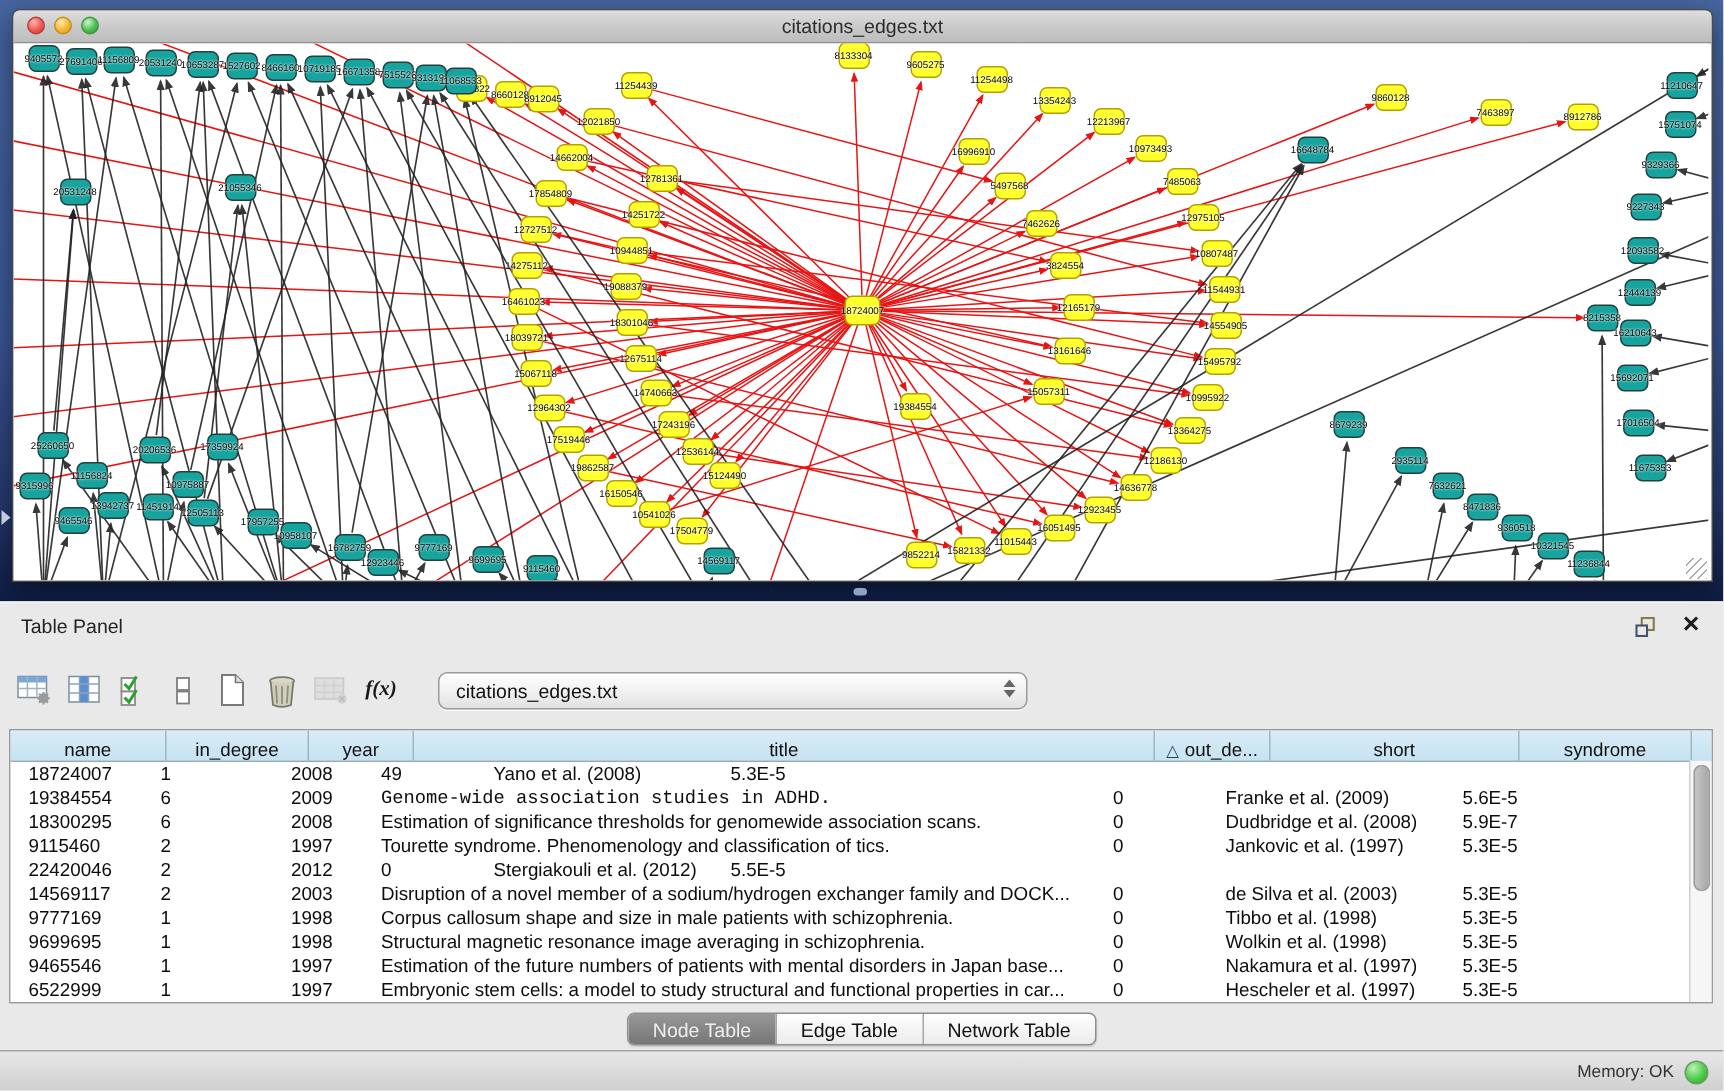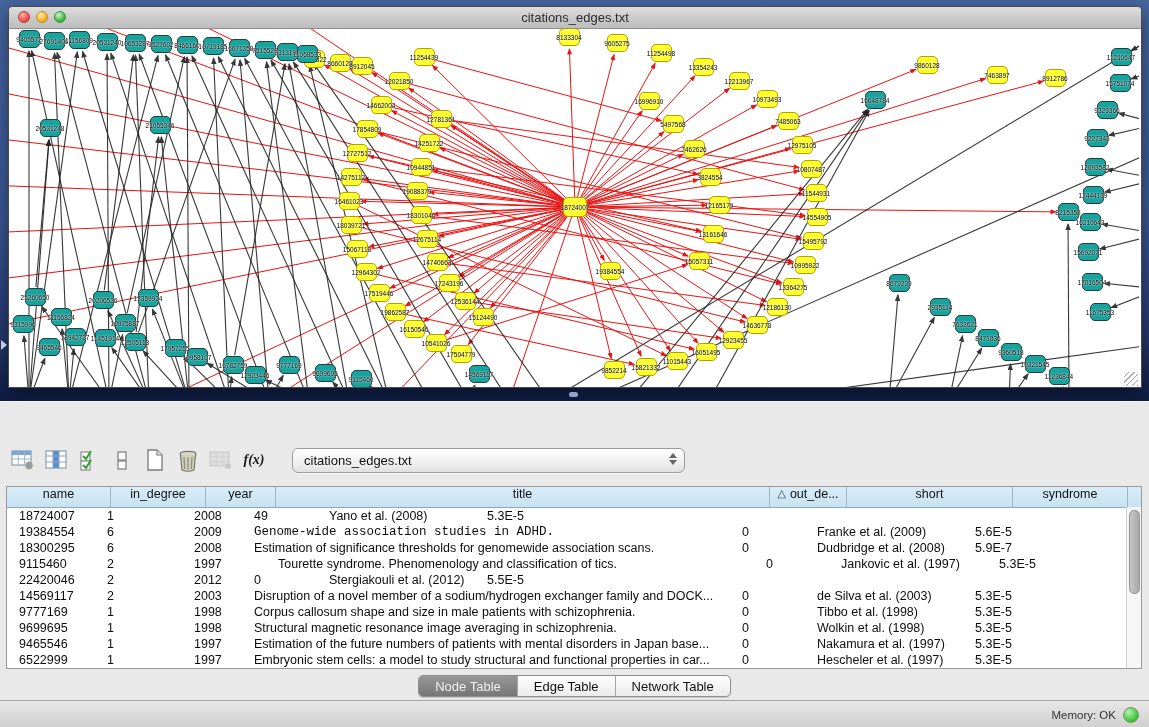--- a/index.html
+++ b/index.html
@@ -47,21 +47,21 @@
   .src-select{margin-left:18px;width:393px;height:25px;box-sizing:border-box;border:1px solid #9b9b9b;border-radius:6px;
     background:linear-gradient(180deg,#ffffff,#ececec 70%,#e0e0e0);display:flex;align-items:center;position:relative;
     font-size:13px;color:#111;padding-left:11px;cursor:pointer;box-shadow:0 1px 0 rgba(255,255,255,.7);}
   .steppers{position:absolute;right:7px;top:4px;display:flex;flex-direction:column;gap:2px;}
   .steppers i{display:block;width:0;height:0;border-left:4px solid transparent;border-right:4px solid transparent;}
   .steppers .up{border-bottom:5px solid #666;}
   .steppers .dn{border-top:5px solid #666;}
 
   .dtable{position:absolute;left:6px;top:84px;width:1136px;height:183px;background:#fff;border:1px solid #9a9a9a;box-sizing:border-box;overflow:hidden;}
   .thead{display:flex;height:20px;background:linear-gradient(180deg,#d9ecf7,#c6e2f1);border-bottom:1px solid #8fa9ba;}
-  .hcell{box-sizing:border-box;border-right:1px solid #9db6c6;font-size:12.5px;color:#111;display:flex;align-items:flex-start;justify-content:center;gap:4px;overflow:hidden;white-space:nowrap;cursor:pointer;}
+  .hcell{box-sizing:border-box;border-right:1px solid #9db6c6;font-size:12.5px;color:#111;display:flex;align-items:flex-end;justify-content:center;gap:4px;overflow:hidden;white-space:nowrap;cursor:pointer;}
   .sortg{font-size:11px;color:#246;}
   .tbody{position:relative;}
   .trow{display:flex;height:16px;align-items:center;font-size:12.5px;color:#0d0d0d;background:#fff;cursor:default;}
   .tcell{box-sizing:border-box;overflow:hidden;white-space:nowrap;}
   .vscroll{position:absolute;right:0;top:20px;bottom:0;width:14px;background:#f6f6f6;border-left:1px solid #d0d0d0;}
   .vthumb{position:absolute;left:2px;top:3px;width:9px;height:82px;border-radius:5px;background:linear-gradient(90deg,#c6c6c6,#a8a8a8);border:1px solid #979797;}
 
   .tabs{position:absolute;left:0;right:0;top:273px;display:flex;justify-content:center;}
   .tabset{display:inline-flex;border:1px solid #8e8e8e;border-radius:5px;overflow:hidden;background:linear-gradient(180deg,#fefefe,#ebebeb);box-shadow:0 1px 1px rgba(0,0,0,.15);}
   .tab{border:0;margin:0;padding:2px 16px;height:20px;font-size:13px;font-family:"Liberation Sans",sans-serif;background:transparent;color:#111;cursor:pointer;}
@@ -381,20 +381,30 @@
             <div class="gnode t" style="left: 1039.5px; top: 338px;">11236844</div>
           </div>
         <div class="grip"></div>
       </div>
     </div>
     <div class="collapse-arrow"></div>
     <div class="split-dot"></div>
   </div>
 
   <div class="table-panel">
+    <div class="panel-head">
+      <span class="panel-title">Table Panel</span>
+      <span class="float-btn">
+        <svg width="15" height="14" viewBox="0 0 15 14">
+          <rect x="4.5" y="1" width="8" height="8" fill="none" stroke="#8a7a4a" stroke-width="1.4"></rect>
+          <rect x="1" y="6" width="7" height="7" fill="#e9e9e9" stroke="#45526e" stroke-width="1.4"></rect>
+        </svg>
+      </span>
+      <span class="close-btn">×</span>
+    </div>
 
     <div class="toolbar">
       <button class="tbtn" title="">
         <svg width="24" height="22" viewBox="0 0 24 22">
           <rect x="1" y="2" width="19" height="14" fill="#fff" stroke="#7d8da0" stroke-width="1"></rect>
           <rect x="1" y="2" width="19" height="4" fill="#7aa7d9"></rect>
           <path d="M7.3,2 V16 M13.6,2 V16 M1,10 H20" stroke="#9fb3c6" stroke-width="1" fill="none"></path>
           <circle cx="18" cy="16.5" r="3.4" fill="#9b9b9b"></circle>
           <circle cx="18" cy="16.5" r="1.3" fill="#e9e9e9"></circle>
           <path d="M18,12.3 V20.7 M13.8,16.5 H22.2 M15,13.5 L21,19.5 M21,13.5 L15,19.5" stroke="#9b9b9b" stroke-width="1.4"></path>
@@ -504,21 +514,21 @@
             <div class="tcell" style="width: 62px; padding-left: 8px;">2008</div>
             <div class="tcell" style="width: 488px; padding-left: 6px;">Estimation of significance thresholds for genomewide association scans.</div>
             <div class="tcell" style="width: 71px; padding-left: 6px;">0</div>
             <div class="tcell" style="width: 156px; padding-left: 10px;">Dudbridge et al. (2008)</div>
             <div class="tcell" style="width: 103px; padding-left: 12px;">5.9E-7</div>
           </div>
           <div class="trow">
             <div class="tcell" style="width: 92px; padding-left: 12px;">9115460</div>
             <div class="tcell" style="width: 87px; padding-left: 8px;">2</div>
             <div class="tcell" style="width: 62px; padding-left: 8px;">1997</div>
-            <div class="tcell" style="width: 488px; padding-left: 6px; margin-left: 24px;">Tourette syndrome. Phenomenology and classification of tics.</div>
+            <div class="tcell" style="width: 488px; padding-left: 6px;">Tourette syndrome. Phenomenology and classification of tics.</div>
             <div class="tcell" style="width: 71px; padding-left: 6px;">0</div>
             <div class="tcell" style="width: 156px; padding-left: 10px;">Jankovic et al. (1997)</div>
             <div class="tcell" style="width: 103px; padding-left: 12px;">5.3E-5</div>
           </div>
           <div class="trow">
             <div class="tcell" style="width: 92px; padding-left: 12px;">22420046</div>
             <div class="tcell" style="width: 87px; padding-left: 8px;">2</div>
             <div class="tcell" style="width: 62px; padding-left: 8px;">2012</div>
             <div class="tcell" style="width: 71px; padding-left: 6px;">0</div>
             <div class="tcell" style="width: 156px; padding-left: 10px;">Stergiakouli et al. (2012)</div>

